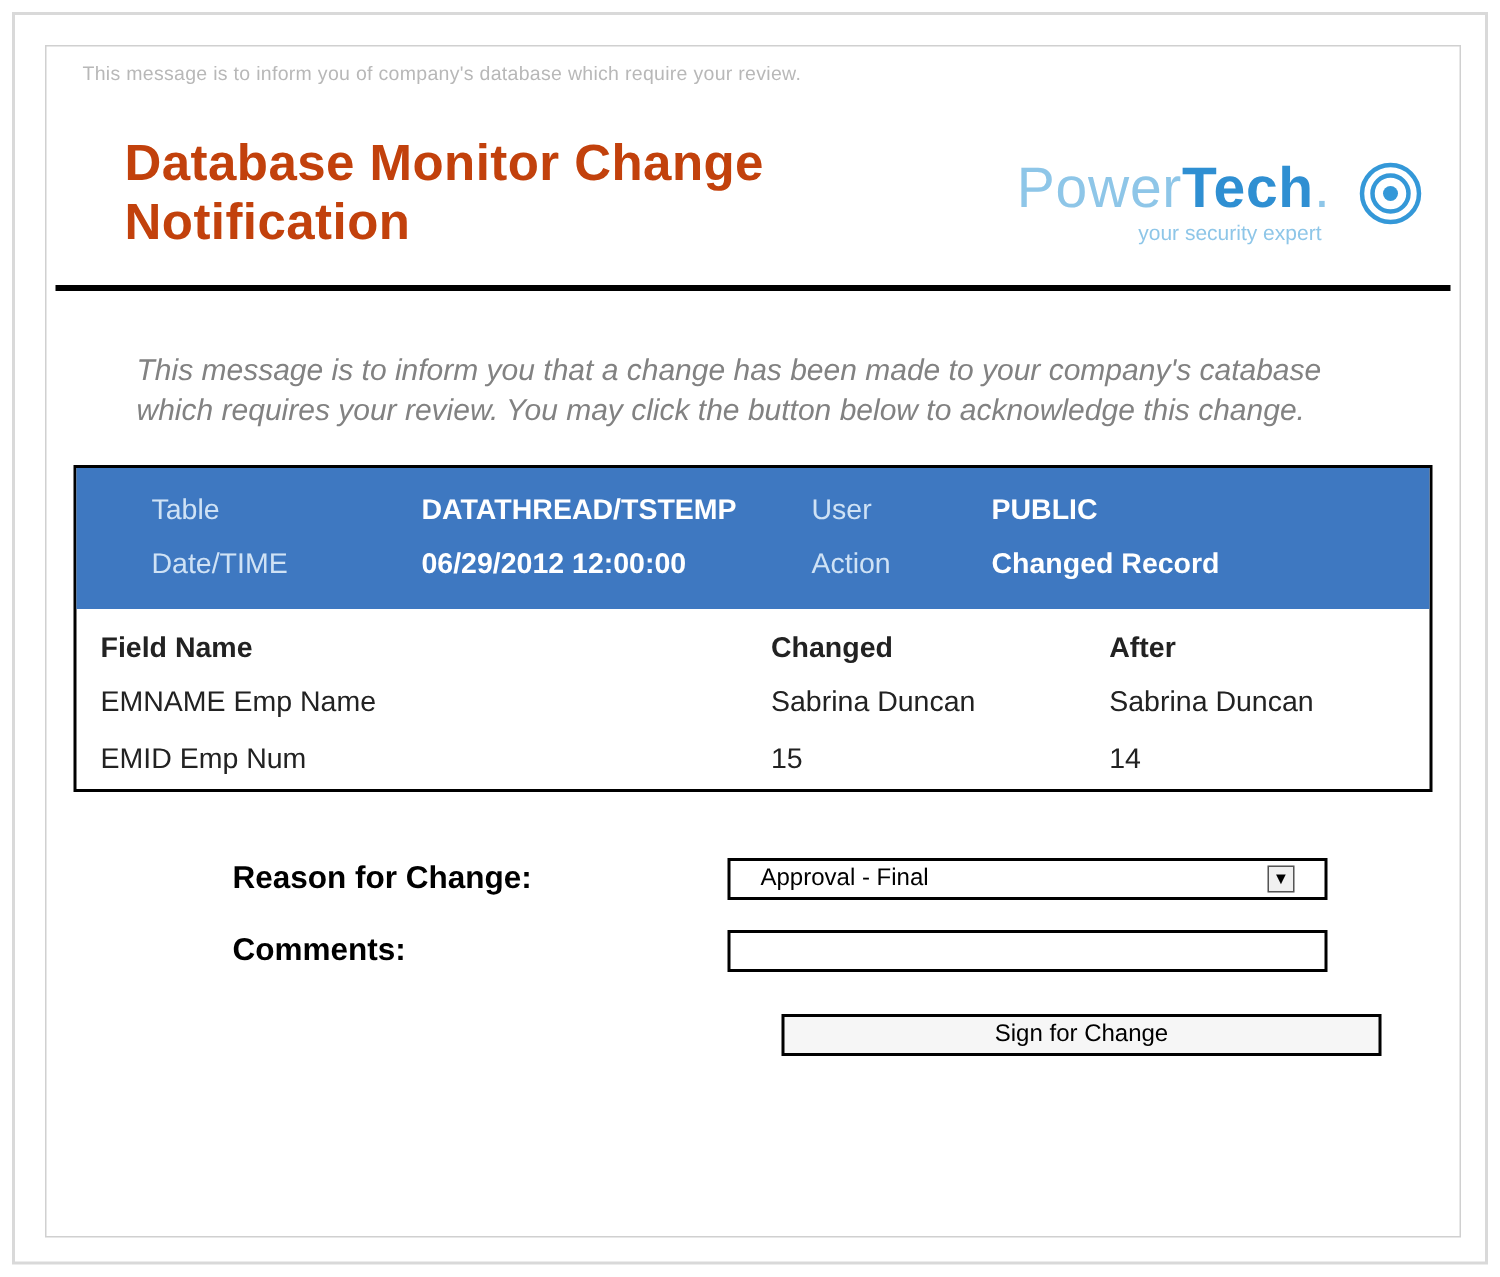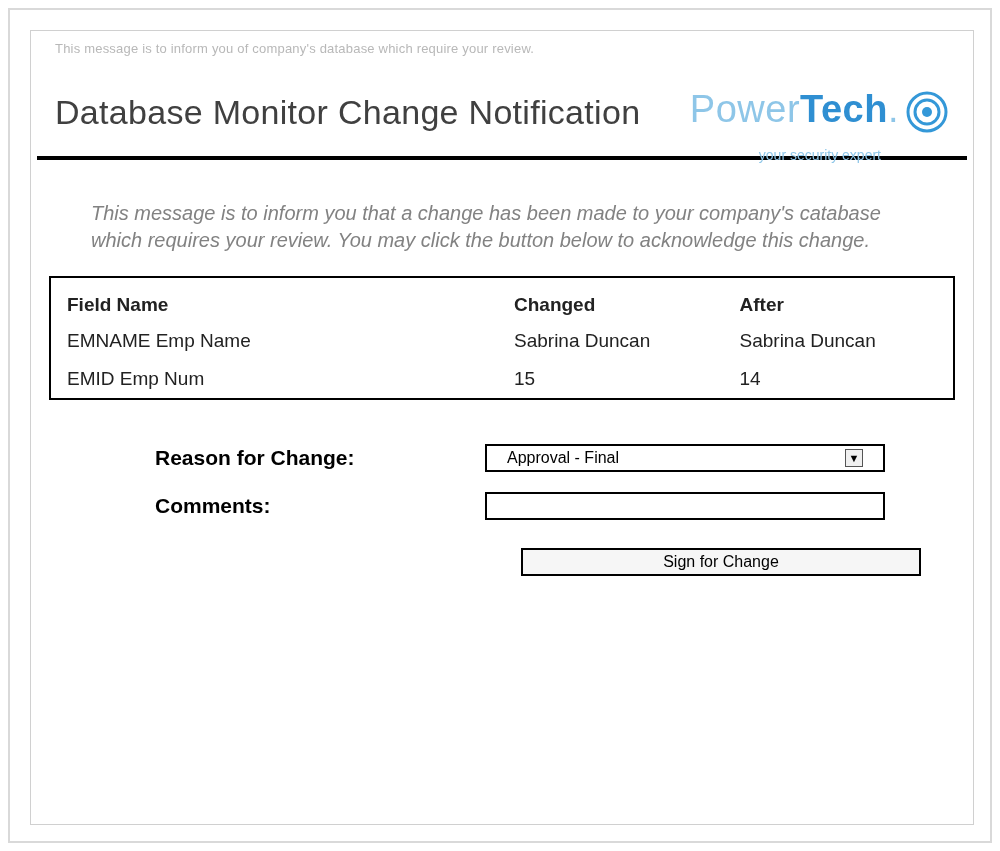--- a/index.html
+++ b/index.html
@@ -35,29 +35,30 @@
     padding: 10px 24px 0 24px;
     letter-spacing: .2px;
   }
   .header-row {
     display: flex;
     align-items: center;
     justify-content: space-between;
     padding: 34px 24px 22px 24px;
   }
   .page-title {
-    color: #404040;
+    color: #c2410c;
     font-size: 34px;
-    font-weight: 400;
+    font-weight: 700;
     letter-spacing: .3px;
+    margin-left: 28px;
   }
   .logo {
     display: flex;
     align-items: flex-start;
-    gap: 6px;
+    gap: 18px;
     color: #2f8fd2;
   }
   .logo-text {
     font-size: 38px;
     letter-spacing: .5px;
     line-height: 1;
     font-weight: 400;
   }
   .logo-strong { color: #2f8fd2; font-weight: 700; }
   .logo-light  { color: #8ec6e8; font-weight: 400; }
@@ -191,20 +192,33 @@
         </svg>
       </div>
       <div class="logo-tagline">your security expert</div>
     </div>
 
     <div class="black-rule"></div>
 
     <div class="body-copy">This message is to inform you that a change has been made to your company's catabase which requires your review. You may click the button below to acknowledge this change.</div>
 
     <div class="info-box">
+      <div class="blue-panel">
+        <div class="blue-grid">
+          <div class="blue-label">Table</div>
+          <div class="blue-value">DATATHREAD/TSTEMP</div>
+          <div class="blue-label">User</div>
+          <div class="blue-value">PUBLIC</div>
+
+          <div class="blue-label">Date/TIME</div>
+          <div class="blue-value">06/29/2012 12:00:00</div>
+          <div class="blue-label">Action</div>
+          <div class="blue-value">Changed Record</div>
+        </div>
+      </div>
 
       <table class="change-table">
         <colgroup>
           <col style="width:50%">
             <col style="width:25%">
             <col style="width:25%">
         </colgroup>
         <thead>
           <tr>
             <th>Field Name</th>

